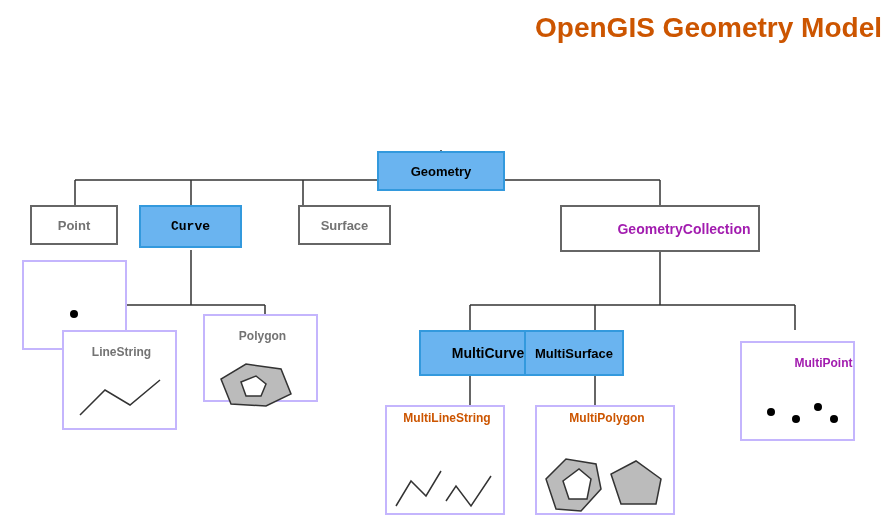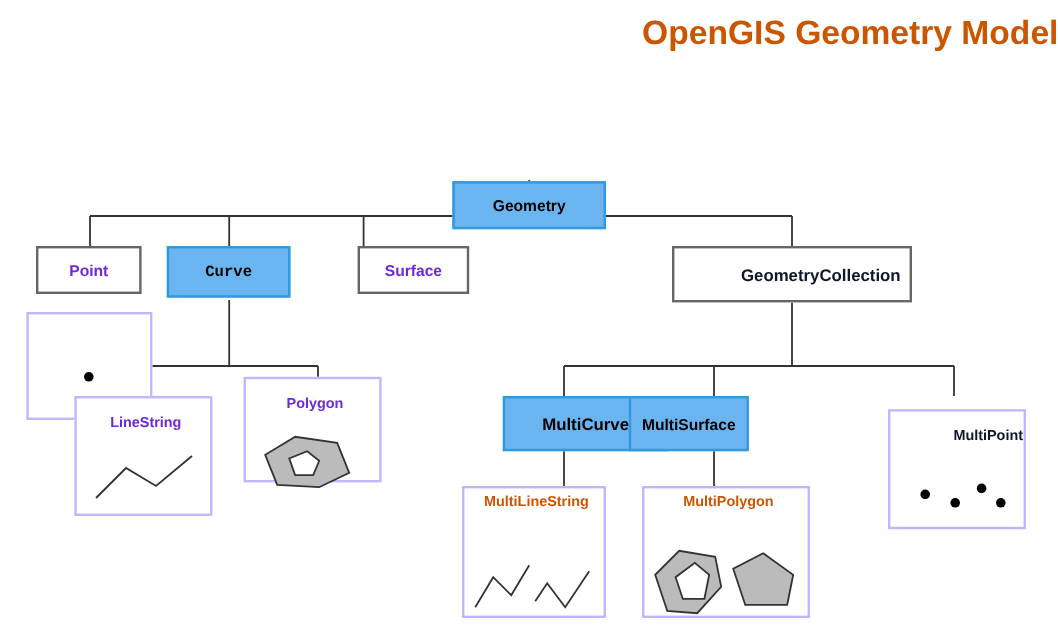--- a/index.html
+++ b/index.html
@@ -44,26 +44,26 @@
       border: 2px solid #555;
     }
     .node-blue {
       background: #6ab4f0;
       border-color: #3399dd;
       color: #000;
     }
     .node-white {
       background: #fff;
       border-color: #666;
-      color: #6d28d9;
+      color: #737373;
     }
     .node-white-black {
       background: #fff;
       border-color: #666;
-      color: #0f172a;
+      color: #a21caf;
       padding-left: 48px;
     }
     
     .shape-box {
       position: absolute;
       border: 2px solid #c4b5fd;
       background: #fff;
     }
     
     .dot {

